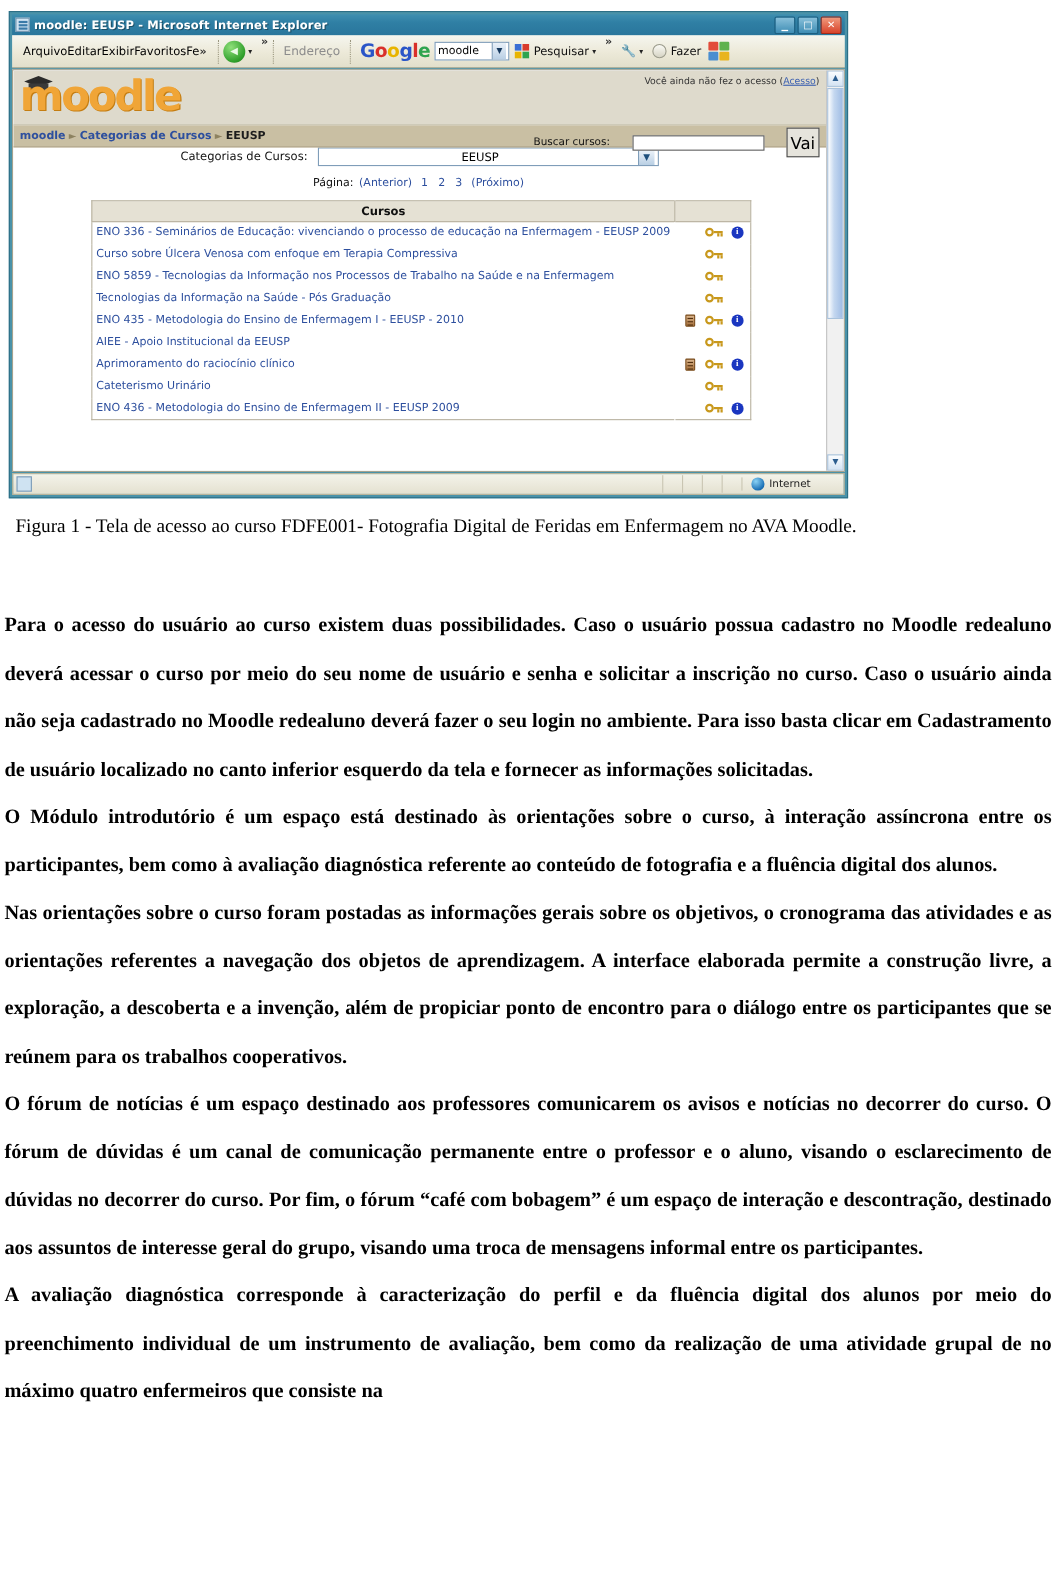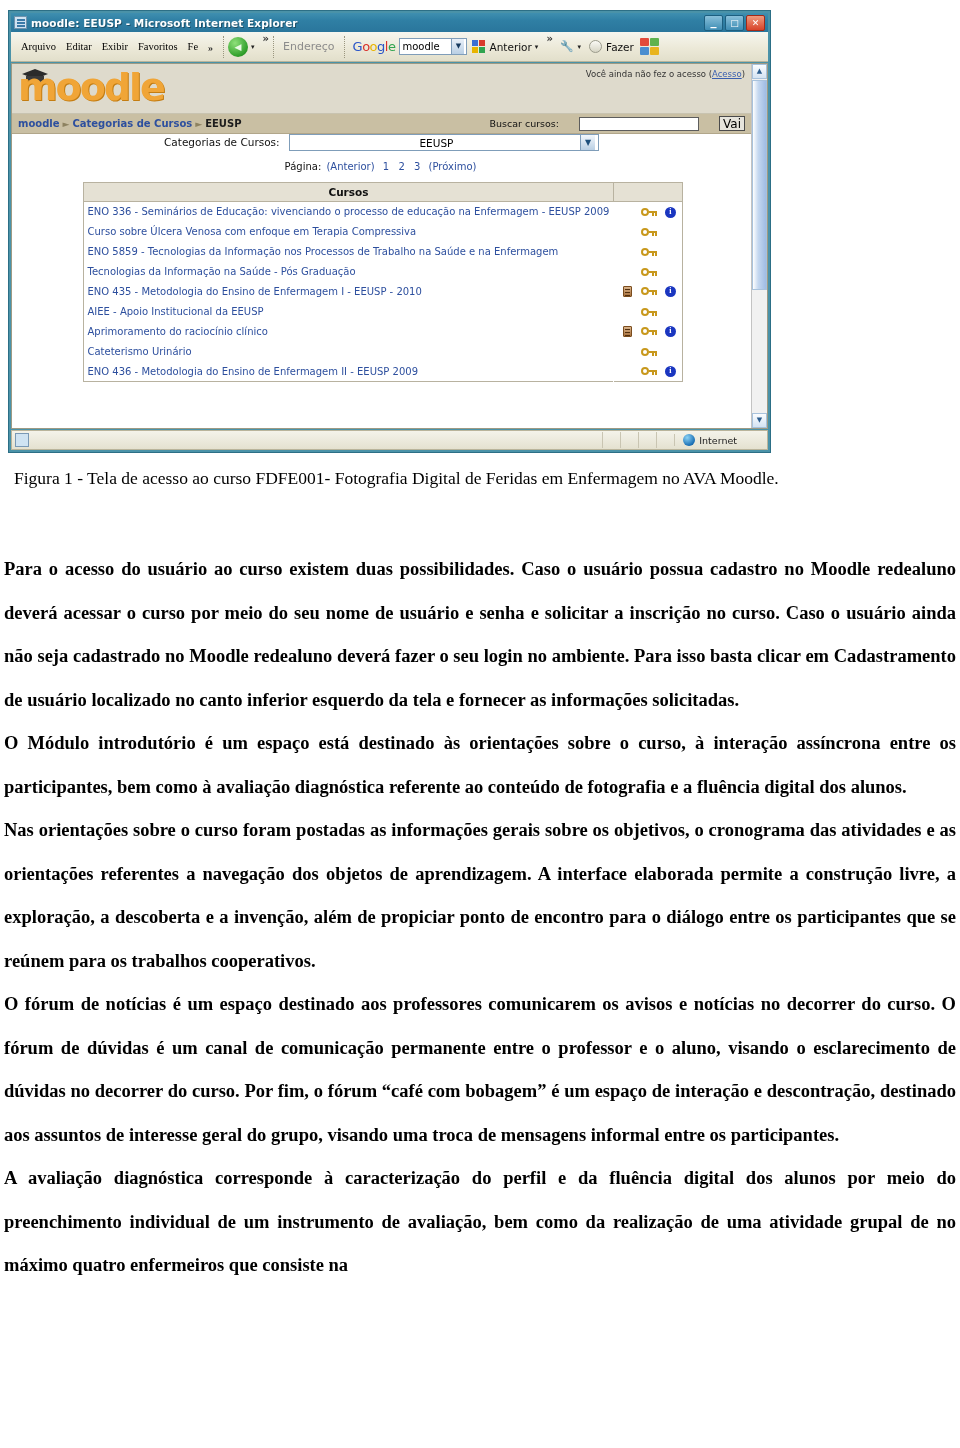--- a/index.html
+++ b/index.html
@@ -50,32 +50,32 @@
   .win-btn .g { position:absolute; color:#fff; font-size:9px; font-weight:bold;
     left:0; right:0; top:1px; text-align:center; line-height:13px;}
   .win-btn.min .g { top: -1px; font-size: 12px;}
 
   .toolbar {
     position: absolute; left: 2px; top: 21px; right: 2px; height: 30px;
     background: linear-gradient(to bottom, #f6f6ef 0%, #ece9d8 55%, #e2dfcb 100%);
     display: flex; align-items: center; padding: 0 2px;
     border-bottom: 1px solid #b9b49b;
   }
-  .menu-group { display:flex; align-items:flex-start; gap:10px; padding:0 6px 0 8px; font-size:10.5px; color:#000;font-family:Liberation Serif, serif;}
+  .menu-group { display:flex; align-items:flex-end; gap:0; padding:0 6px 0 8px; font-size:10.5px; color:#000;}
   .menu-group span { white-space: nowrap; }
   .chev { font-size: 10px; font-weight:bold; color:#333; align-self:flex-start; margin-top:1px;}
   .tb-sep { width:1px; height:22px; border-left:1px dotted #9a967f; margin:0 4px;}
   .back-btn { width:20px; height:20px; border-radius:50%;
     background: radial-gradient(circle at 35% 30%, #8fe07a, #2f9e2a 70%, #1d6d1c);
     position:relative; flex:none;}
   .back-btn:after { content:"◀"; position:absolute; left:0; right:0; top:0;
     text-align:center; font-size:9px; color:#eafbe6; line-height:20px;}
   .tiny-tri { font-size:7px; color:#222; margin-left:3px;}
   .addr-label { font-size:11px; color:#8c8c8c; padding:0 5px;}
-  .google-logo { font-size:13px; font-weight:normal; letter-spacing:-.5px; padding:0 4px;}
+  .google-logo { font-size:17px; font-weight:bold; letter-spacing:-.5px; padding:0 4px;}
   .google-logo i { font-style:normal; }
   .g-b1{color:#2a55c8;} .g-r{color:#d9302a;} .g-y{color:#e8b400;} .g-b2{color:#2a55c8;} .g-g{color:#2fa44f;}
   .g-input {
     width: 68px; height: 17px; background:#fff; border:1px solid #7f9db9;
     font-size:10px; display:flex; align-items:center; padding:0 2px; position:relative;
   }
   .g-input .val { flex:1; color:#000; }
   .g-input .dd { width:13px; height:15px; background:linear-gradient(to bottom,#e9f0f8,#b9cfe4);
     border-left:1px solid #7f9db9; text-align:center; font-size:7px; color:#16395e; line-height:15px;}
   .g-squares { width:14px; height:14px; position:relative; margin:0 3px 0 5px; flex:none;}
@@ -127,22 +127,22 @@
     font-family:"DejaVu Sans",sans-serif; white-space:nowrap;}
   .crumb.cur { color:#1c1c1c; }
   .crumb-sep { color:#8d8260; margin:0 3px; font-size:9px;}
   .nav-search { position:absolute; right:6px; top:2px; display:flex; align-items:center; gap:20px;}
   .nav-search .lbl { font-size:9.5px; color:#111; font-family:"DejaVu Sans",sans-serif;}
   .nav-search input {
     width:120px; height:14px; border:1px solid #5d5d5d; background:#fff; font-size:9px;
     font-family:"DejaVu Sans",sans-serif; padding:0 2px;
   }
   .nav-search .go {
-    height:15px; min-width:22px; border:1px solid #4b4b4b; background:#e6e4dc;
-    font-size:12px; color:#000; display:flex;align-items:center;justify-content:center;padding:0 3px;
+    height:27px; min-width:22px; border:1px solid #4b4b4b; background:#e6e4dc;
+    font-size:15px; color:#000; display:flex;align-items:center;justify-content:center;padding:0 3px;
     font-family:"DejaVu Sans",sans-serif;
   }
   .catrow { text-align:center; font-size:10.5px; color:#111;
     font-family:"DejaVu Sans",sans-serif;}
   .catrow .sel-wrap { display:inline-flex; align-items:center; vertical-align:middle; margin-left:6px;}
   .catsel {
     width:310px; height:17px; border:1px solid #7f9db9; background:#fff;
     display:flex; align-items:center; font-size:10.5px; padding:0 3px;
   }
   .catsel .v { flex:1; color:#000; }
@@ -257,21 +257,21 @@
     <span class="g-input">
       <span class="val">moodle</span>
       <span class="dd">▼</span>
     </span>
     <span class="g-squares">
         <i></i>
         <i></i>
         <i></i>
         <i></i>
       </span>
-    <span class="tb-text">Anterior</span>
+    <span class="tb-text">Pesquisar</span>
     <span class="tiny-tri">▾</span>
     <span class="chev" style="margin-left:8px">»</span>
     <span class="wrench" style="margin-left:8px">🔧</span>
     <span class="tiny-tri">▾</span>
     <span class="fazer-circle" style="margin-left:8px"></span>
     <span class="tb-text">Fazer</span>
     <span class="win-flag">
         <i></i>
         <i></i>
         <i></i>

